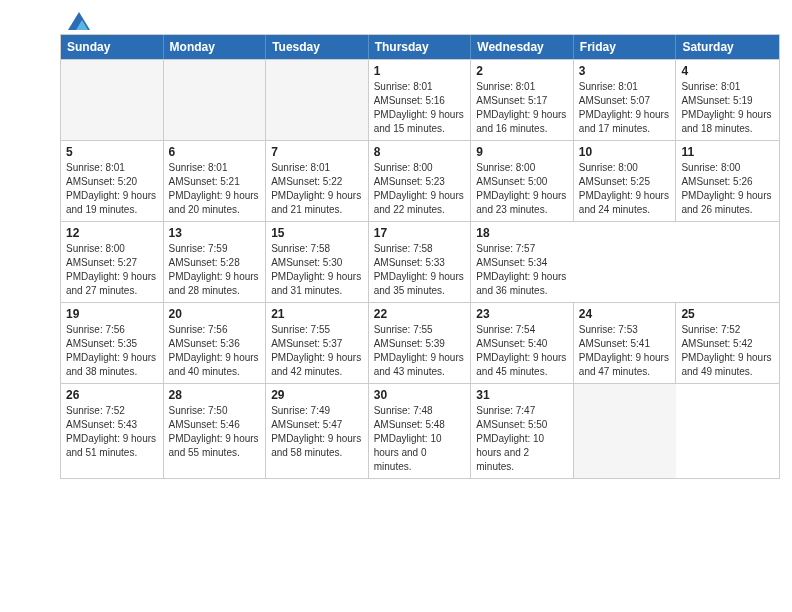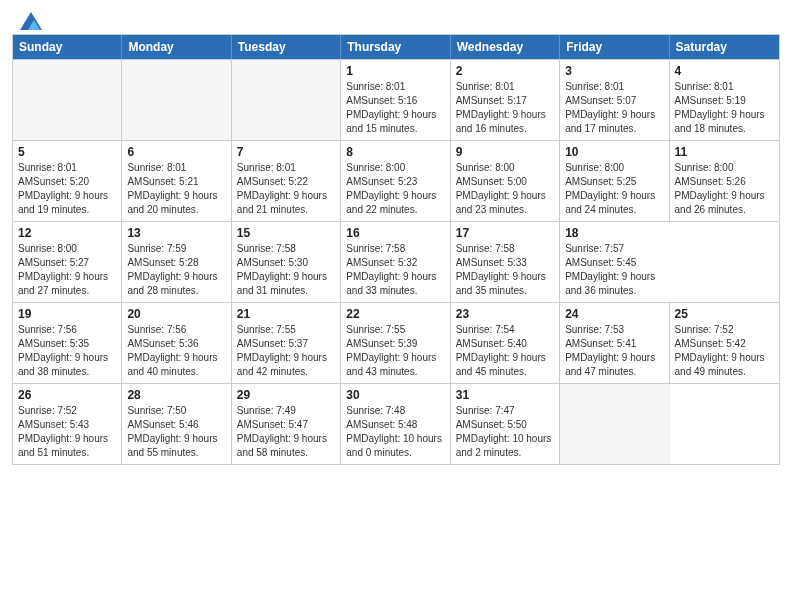--- a/index.html
+++ b/index.html
@@ -9,20 +9,21 @@
       width: 792px;
       min-height: 612px;
       padding: 0;
     }
     .page {
       width: 792px;
       min-height: 612px;
       background: #fff;
       display: flex;
       flex-direction: column;
+      padding-left: 48px;
     }
     .header {
       display: flex;
       justify-content: space-between;
       align-items: center;
       padding: 12px 18px 8px 18px;
     }
     .title-block {
       text-align: right;
     }
@@ -131,23 +132,22 @@
           <div class="cal-cell"><span class="day-num">7</span><span class="sun">Sunrise: 8:01 AM</span><span class="sun">Sunset: 5:22 PM</span><span class="sun">Daylight: 9 hours and 21 minutes.</span></div>
           <div class="cal-cell"><span class="day-num">8</span><span class="sun">Sunrise: 8:00 AM</span><span class="sun">Sunset: 5:23 PM</span><span class="sun">Daylight: 9 hours and 22 minutes.</span></div>
           <div class="cal-cell"><span class="day-num">9</span><span class="sun">Sunrise: 8:00 AM</span><span class="sun">Sunset: 5:00 PM</span><span class="sun">Daylight: 9 hours and 23 minutes.</span></div>
           <div class="cal-cell"><span class="day-num">10</span><span class="sun">Sunrise: 8:00 AM</span><span class="sun">Sunset: 5:25 PM</span><span class="sun">Daylight: 9 hours and 24 minutes.</span></div>
           <div class="cal-cell"><span class="day-num">11</span><span class="sun">Sunrise: 8:00 AM</span><span class="sun">Sunset: 5:26 PM</span><span class="sun">Daylight: 9 hours and 26 minutes.</span></div>
         </div>
         <div class="cal-week">
           <div class="cal-cell"><span class="day-num">12</span><span class="sun">Sunrise: 8:00 AM</span><span class="sun">Sunset: 5:27 PM</span><span class="sun">Daylight: 9 hours and 27 minutes.</span></div>
           <div class="cal-cell"><span class="day-num">13</span><span class="sun">Sunrise: 7:59 AM</span><span class="sun">Sunset: 5:28 PM</span><span class="sun">Daylight: 9 hours and 28 minutes.</span></div>
           <div class="cal-cell"><span class="day-num">15</span><span class="sun">Sunrise: 7:58 AM</span><span class="sun">Sunset: 5:30 PM</span><span class="sun">Daylight: 9 hours and 31 minutes.</span></div>
-          <div class="cal-cell"><span class="day-num">16</span><span class="sun">Sunrise: 7:58 AM</span><span class="sun">Sunset: 5:32 PM</span><span class="sun">Daylight: 9 hours and 33 minutes.</span></div>
           <div class="cal-cell"><span class="day-num">17</span><span class="sun">Sunrise: 7:58 AM</span><span class="sun">Sunset: 5:33 PM</span><span class="sun">Daylight: 9 hours and 35 minutes.</span></div>
-          <div class="cal-cell"><span class="day-num">18</span><span class="sun">Sunrise: 7:57 AM</span><span class="sun">Sunset: 5:45 PM</span><span class="sun">Daylight: 9 hours and 36 minutes.</span></div>
+          <div class="cal-cell"><span class="day-num">18</span><span class="sun">Sunrise: 7:57 AM</span><span class="sun">Sunset: 5:34 PM</span><span class="sun">Daylight: 9 hours and 36 minutes.</span></div>
         </div>
         <div class="cal-week">
           <div class="cal-cell"><span class="day-num">19</span><span class="sun">Sunrise: 7:56 AM</span><span class="sun">Sunset: 5:35 PM</span><span class="sun">Daylight: 9 hours and 38 minutes.</span></div>
           <div class="cal-cell"><span class="day-num">20</span><span class="sun">Sunrise: 7:56 AM</span><span class="sun">Sunset: 5:36 PM</span><span class="sun">Daylight: 9 hours and 40 minutes.</span></div>
           <div class="cal-cell"><span class="day-num">21</span><span class="sun">Sunrise: 7:55 AM</span><span class="sun">Sunset: 5:37 PM</span><span class="sun">Daylight: 9 hours and 42 minutes.</span></div>
           <div class="cal-cell"><span class="day-num">22</span><span class="sun">Sunrise: 7:55 AM</span><span class="sun">Sunset: 5:39 PM</span><span class="sun">Daylight: 9 hours and 43 minutes.</span></div>
           <div class="cal-cell"><span class="day-num">23</span><span class="sun">Sunrise: 7:54 AM</span><span class="sun">Sunset: 5:40 PM</span><span class="sun">Daylight: 9 hours and 45 minutes.</span></div>
           <div class="cal-cell"><span class="day-num">24</span><span class="sun">Sunrise: 7:53 AM</span><span class="sun">Sunset: 5:41 PM</span><span class="sun">Daylight: 9 hours and 47 minutes.</span></div>
           <div class="cal-cell"><span class="day-num">25</span><span class="sun">Sunrise: 7:52 AM</span><span class="sun">Sunset: 5:42 PM</span><span class="sun">Daylight: 9 hours and 49 minutes.</span></div>
         </div>

